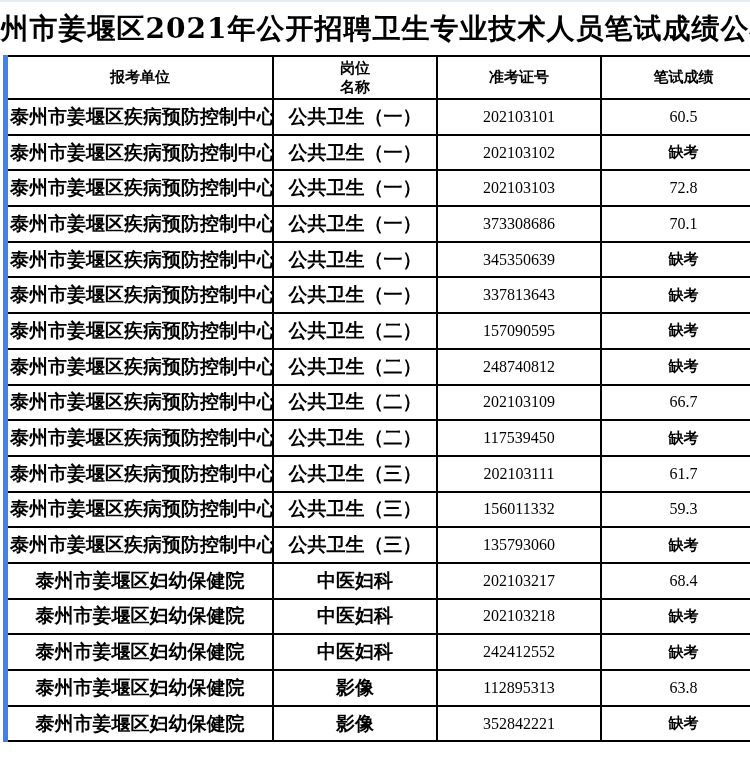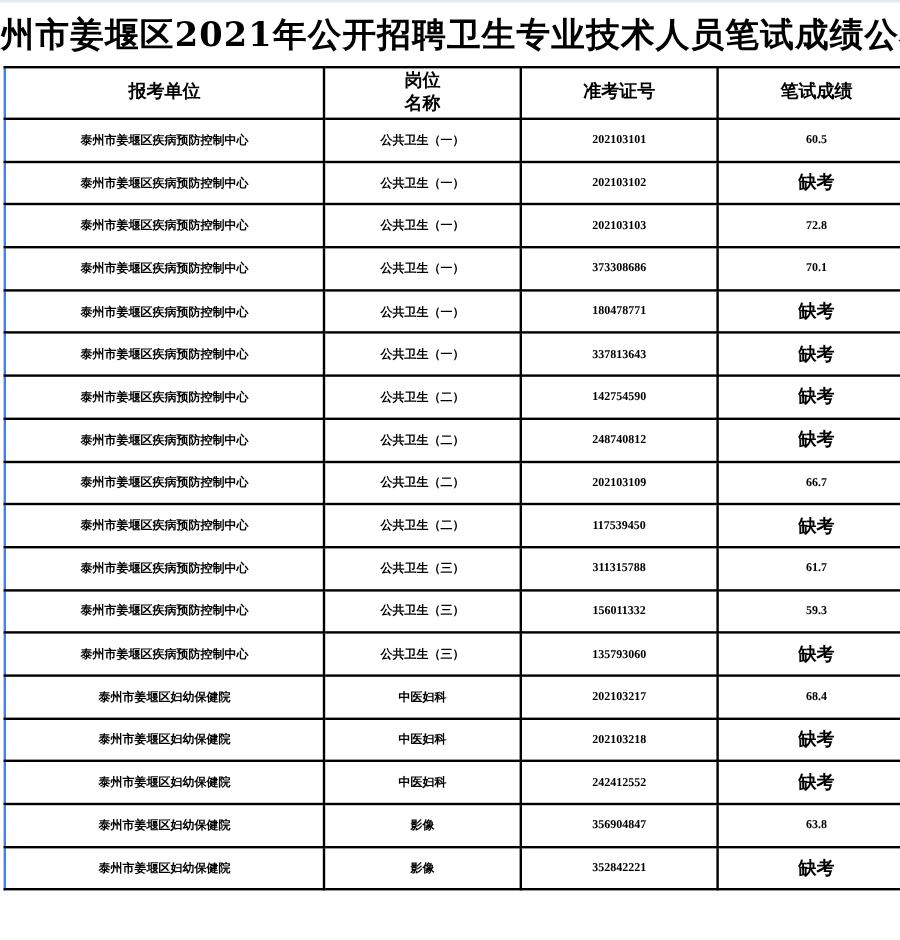--- a/index.html
+++ b/index.html
@@ -40,43 +40,43 @@
     border: 2px solid #000000;
     text-align: center;
     vertical-align: middle;
     padding: 0 2px;
     overflow: hidden;
     white-space: nowrap;
   }
   
   table.results th:first-child,
   table.results td:first-child {
-    border-left: 2px solid #3b82f6;
+    border-left: 5px solid #3b82f6;
   }
   tr.header-row {
     height: 43px;
   }
   tr.data-row {
     height: 35.7px;
   }
   th {
     font-family: "Liberation Sans", "DejaVu Sans", sans-serif;
     font-weight: bold;
     font-size: 15px;
     line-height: 1.25;
   }
   td.cn {
     font-family: Liberation Sans, sans-serif;
     font-weight: bold;
-    font-size: 10px;
+    font-size: 19px;
   }
   td.num {
     font-family: "Liberation Serif", "DejaVu Serif", serif;
-    font-weight: bold;
-    font-size: 10px;
+    font-weight: normal;
+    font-size: 16px;
   }
   td.cn-score {
     font-family: "Liberation Sans", "DejaVu Sans", sans-serif;
     font-weight: bold;
     font-size: 15px;
   }
   .two-line span { display: block; }
 </style>
 </head>
 <body>
@@ -118,33 +118,33 @@
     </tr>
         <tr class="data-row">
       <td class="cn">泰州市姜堰区疾病预防控制中心</td>
       <td class="cn">公共卫生（一）</td>
       <td class="num">373308686</td>
       <td class="num">70.1</td>
     </tr>
         <tr class="data-row">
       <td class="cn">泰州市姜堰区疾病预防控制中心</td>
       <td class="cn">公共卫生（一）</td>
-      <td class="num">180478771</td>
+      <td class="num">345350639</td>
       <td class="cn-score">缺考</td>
     </tr>
         <tr class="data-row">
       <td class="cn">泰州市姜堰区疾病预防控制中心</td>
       <td class="cn">公共卫生（一）</td>
       <td class="num">337813643</td>
       <td class="cn-score">缺考</td>
     </tr>
         <tr class="data-row">
       <td class="cn">泰州市姜堰区疾病预防控制中心</td>
       <td class="cn">公共卫生（二）</td>
-      <td class="num">142754590</td>
+      <td class="num">157090595</td>
       <td class="cn-score">缺考</td>
     </tr>
         <tr class="data-row">
       <td class="cn">泰州市姜堰区疾病预防控制中心</td>
       <td class="cn">公共卫生（二）</td>
       <td class="num">248740812</td>
       <td class="cn-score">缺考</td>
     </tr>
         <tr class="data-row">
       <td class="cn">泰州市姜堰区疾病预防控制中心</td>
@@ -154,21 +154,21 @@
     </tr>
         <tr class="data-row">
       <td class="cn">泰州市姜堰区疾病预防控制中心</td>
       <td class="cn">公共卫生（二）</td>
       <td class="num">117539450</td>
       <td class="cn-score">缺考</td>
     </tr>
         <tr class="data-row">
       <td class="cn">泰州市姜堰区疾病预防控制中心</td>
       <td class="cn">公共卫生（三）</td>
-      <td class="num">311315788</td>
+      <td class="num">202103111</td>
       <td class="num">61.7</td>
     </tr>
         <tr class="data-row">
       <td class="cn">泰州市姜堰区疾病预防控制中心</td>
       <td class="cn">公共卫生（三）</td>
       <td class="num">156011332</td>
       <td class="num">59.3</td>
     </tr>
         <tr class="data-row">
       <td class="cn">泰州市姜堰区疾病预防控制中心</td>
@@ -190,21 +190,21 @@
     </tr>
         <tr class="data-row">
       <td class="cn">泰州市姜堰区妇幼保健院</td>
       <td class="cn">中医妇科</td>
       <td class="num">242412552</td>
       <td class="cn-score">缺考</td>
     </tr>
         <tr class="data-row">
       <td class="cn">泰州市姜堰区妇幼保健院</td>
       <td class="cn">影像</td>
-      <td class="num">356904847</td>
+      <td class="num">112895313</td>
       <td class="num">63.8</td>
     </tr>
         <tr class="data-row">
       <td class="cn">泰州市姜堰区妇幼保健院</td>
       <td class="cn">影像</td>
       <td class="num">352842221</td>
       <td class="cn-score">缺考</td>
     </tr>
       </tbody>
   </table>

